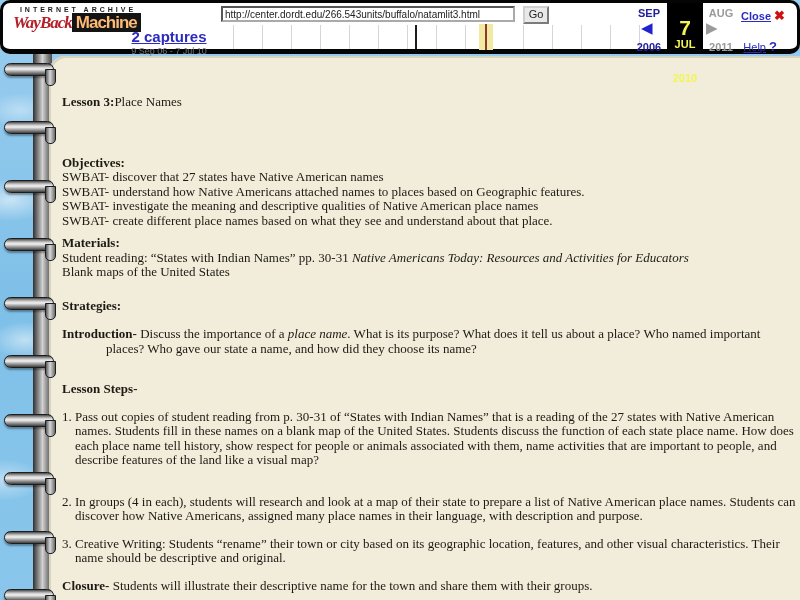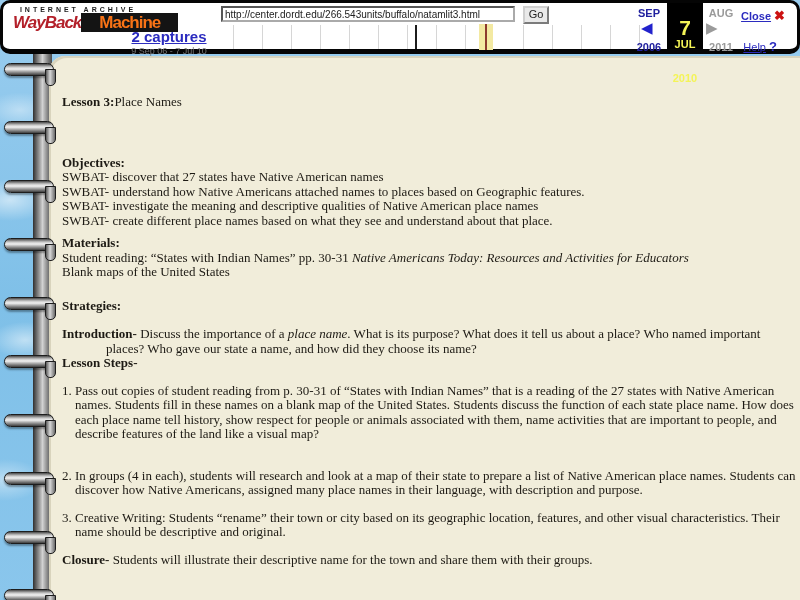--- a/index.html
+++ b/index.html
@@ -30,35 +30,35 @@
 
   
   .content { position:absolute; left:62px; top:56px; width:734px;
     font-family:"Liberation Serif", serif; font-size:13px; line-height:14.5px; color:#1d1a14;
     padding-top:39px; }
   .content b { font-weight:bold; }
   .p-title { margin-bottom:46px; }
   .p-objectives { margin-bottom:8px; }
   .p-materials { margin-bottom:19px; }
   .p-strategies { margin-bottom:14px; }
-  .p-intro { padding-left:44px; text-indent:-44px; }
+  .p-intro { margin-bottom:26px; padding-left:44px; text-indent:-44px; }
   .p-stepshead { margin-bottom:13px; }
   .p-step { padding-left:13px; text-indent:-13px; }
   .p-step1 { margin-bottom:27px; }
   .p-step2 { margin-bottom:13px; }
   .p-step3 { margin-bottom:13px; }
 
   
   .toolbar { position:absolute; left:0; top:0; width:800px; height:54px; z-index:10;
     background:#fff; border:3px solid #050505; border-bottom-width:5px; border-radius:10px; }
   .logo { position:absolute; left:10px; top:3px; width:130px; cursor:pointer; }
   .logo-top { font-size:7px; letter-spacing:3px; color:#1a1a1a; font-weight:bold; text-align:center; }
   .logo-main { font-size:17px; font-weight:bold; line-height:19px; white-space:nowrap; }
-  .logo-wayback { color:#b3202a; font-style:italic; letter-spacing:-1px; }
-  .logo-machine { background:#141414; color:#f97316; padding:0 18px; letter-spacing:-1px; }
+  .logo-wayback { color:#b3202a; font-style:italic; letter-spacing:-1px;font-family:Liberation Serif, serif; }
+  .logo-machine { background:#141414; color:#fdba74; padding:0 4px; letter-spacing:-1px; }
   .captures { position:absolute; left:118px; top:25px; width:96px; text-align:center; }
   .captures-link { font-size:15px; font-weight:bold; color:#2b2bbf; text-decoration:underline; cursor:pointer; }
   .captures-range { font-size:9px; color:#777; margin-top:1px; }
   .url-input { position:absolute; left:218px; top:3px; width:294px; height:16px;
     border:2px inset #aaa; font-size:10px; font-family:"Liberation Sans",sans-serif; padding:0 2px; color:#222; }
   .go-btn { position:absolute; left:520px; top:3px; width:26px; height:18px;
     background:#e9e9e9; border:2px outset #cfcfcf; font-size:11px; line-height:13px; text-align:center; cursor:pointer; color:#222; }
   .timeline { position:absolute; left:225px; top:21px; width:420px; height:26px; }
   .tick { position:absolute; top:1px; width:1px; height:24px; background:#d6d6d6; }
   .capture-tick { position:absolute; left:187px; top:1px; width:2px; height:24px; background:#1c1c1c; cursor:pointer; }

